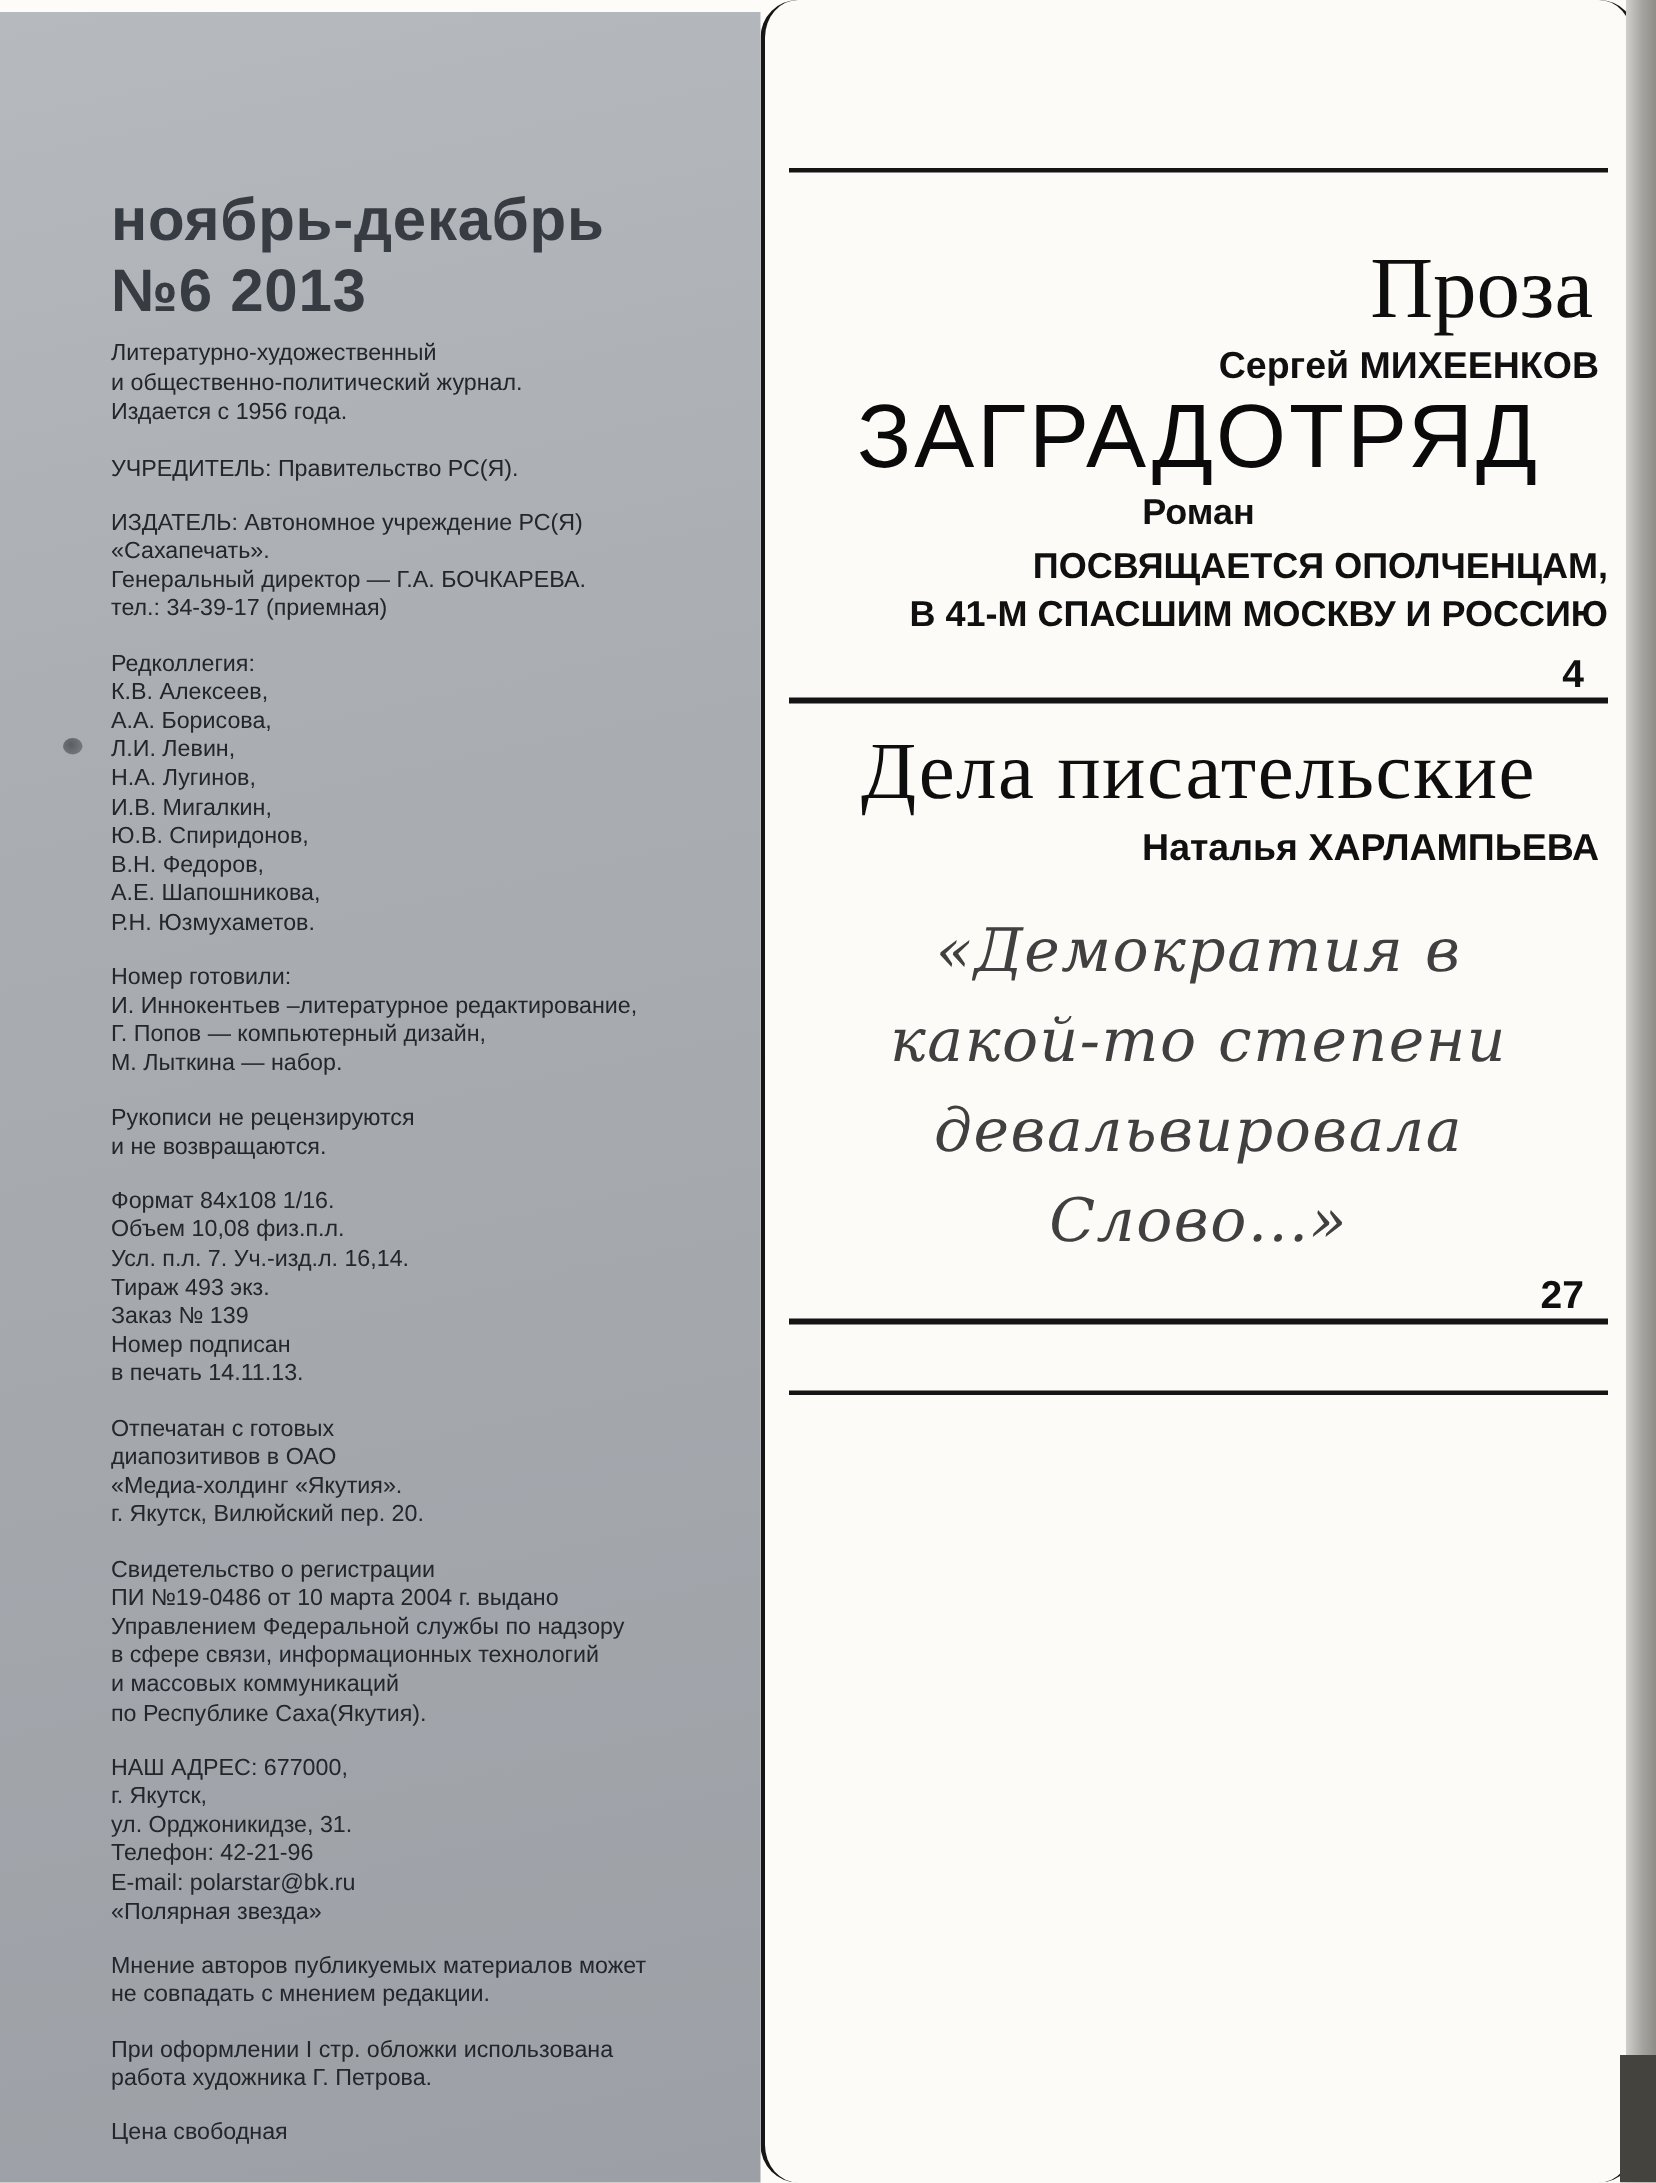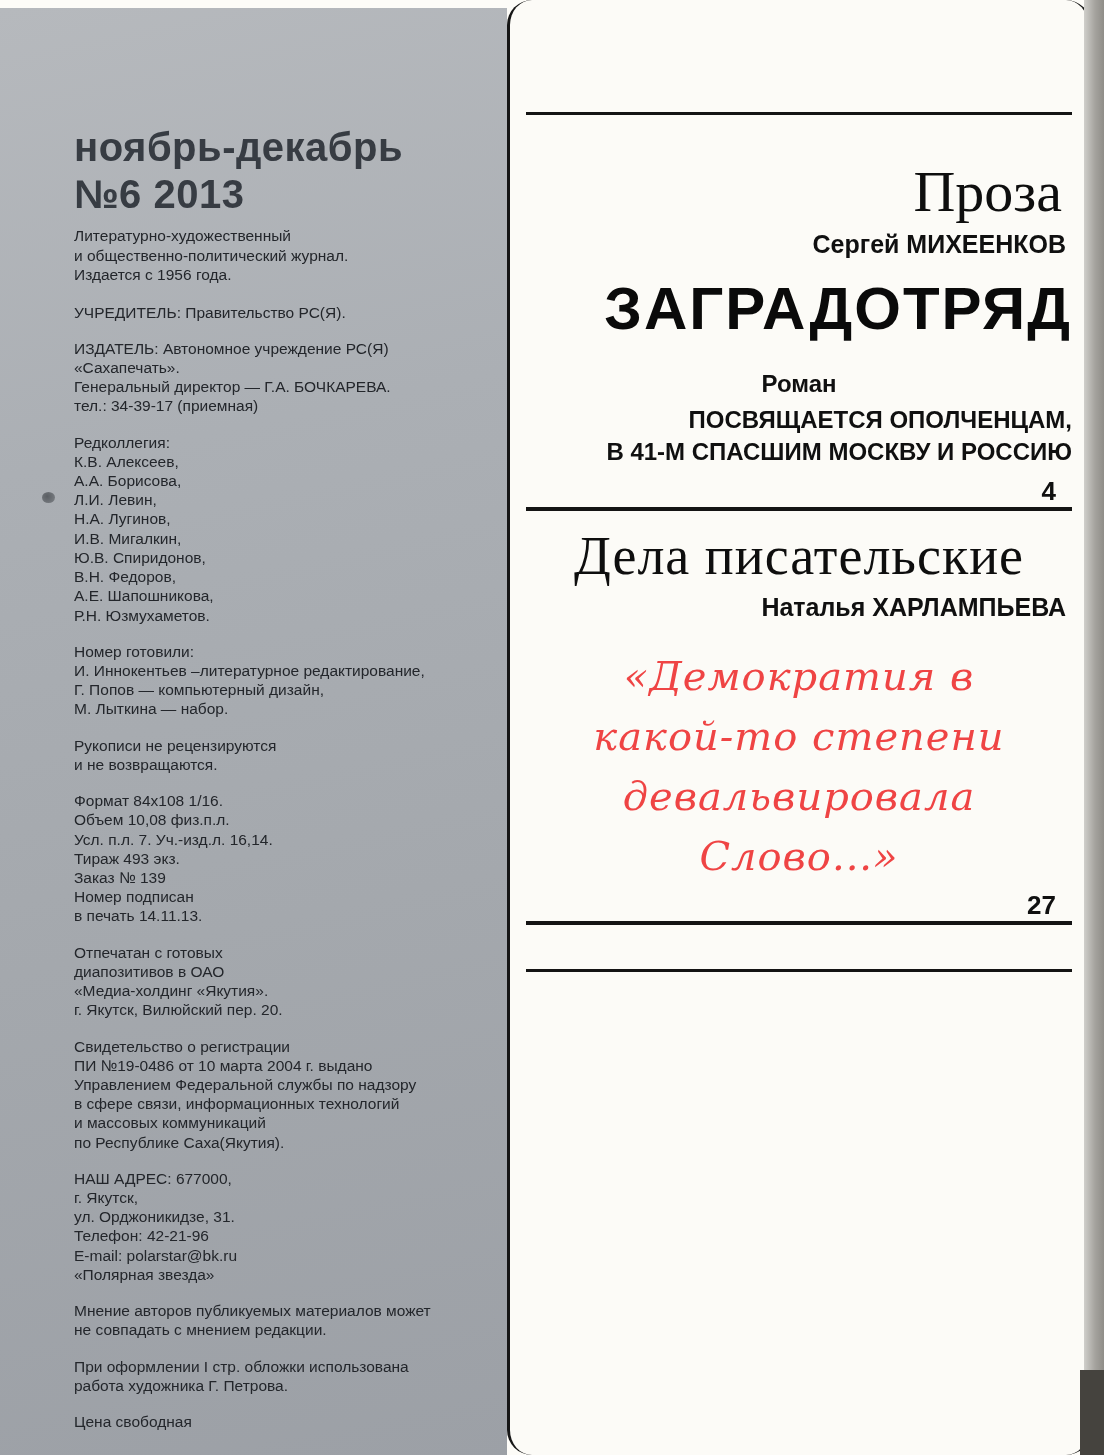--- a/index.html
+++ b/index.html
@@ -32,31 +32,31 @@
   .top-rule{margin-top:112px;border-top:3px solid #141414;}
   .rule{border-bottom:4px solid #141414;}
   .toc-heading{font-family:"Liberation Serif","DejaVu Serif",serif;font-weight:400;margin:0;color:#0e0e0e;}
   .h-proza{font-size:58px;text-align:right;padding-right:10px;margin-top:46px;line-height:1.08;}
   .h-dela{font-size:54px;text-align:center;letter-spacing:1px;margin-top:16px;line-height:1.1;}
   .h-poezia{font-size:56px;text-align:right;padding-right:28px;margin-top:14px;line-height:1.08;}
   .toc-author{font-weight:bold;font-size:25px;}
   .a-right{text-align:right;padding-right:6px;margin-top:6px;}
   .a-mid{text-align:center;margin-top:12px;font-size:27px;}
   .novel-title{
-    font-weight:700;font-size:60px;text-align:right;letter-spacing:2px;
-    margin-top:18px;line-height:1.05;color:#0a0a0a;
+    font-weight:400;font-size:60px;text-align:center;letter-spacing:2px;
+    margin-top:0;line-height:1.05;color:#0a0a0a;
   }
-  .genre{font-weight:bold;font-size:24px;text-align:center;margin-top:30px;}
+  .genre{font-weight:bold;font-size:24px;text-align:center;margin-top:6px;}
   .dedication{font-weight:bold;font-size:24px;text-align:right;margin-top:6px;line-height:1.35;}
   .page-num{font-weight:bold;font-size:26px;text-align:right;padding-right:16px;margin-top:8px;}
   .pn2{margin-top:4px;}
   .pn-overlap{margin-top:-72px;padding-right:26px;}
   .quote-script{
     font-family:"DejaVu Serif",serif;font-style:italic;font-size:40px;
-    text-align:center;line-height:1.5;margin-top:24px;letter-spacing:1px;color:#ef4444;
+    text-align:center;line-height:1.5;margin-top:24px;letter-spacing:1px;color:#404040;
   }
   .quote-big{
     font-family:"Liberation Serif",serif;font-style:italic;font-size:56px;
     text-align:center;line-height:1.62;margin-top:26px;color:#0d0d0d;
   }
   .bottom-rule{margin-top:44px;border-top:3px solid #141414;}
   
   .scan-edge{position:absolute;left:1084px;top:0;width:20px;height:1455px;
     background:linear-gradient(90deg,#d0cfcb 0%,#a5a39e 55%,#8f8d88 100%);}
   .scan-corner{position:absolute;left:1080px;top:1370px;width:24px;height:85px;background:#45433e;}

